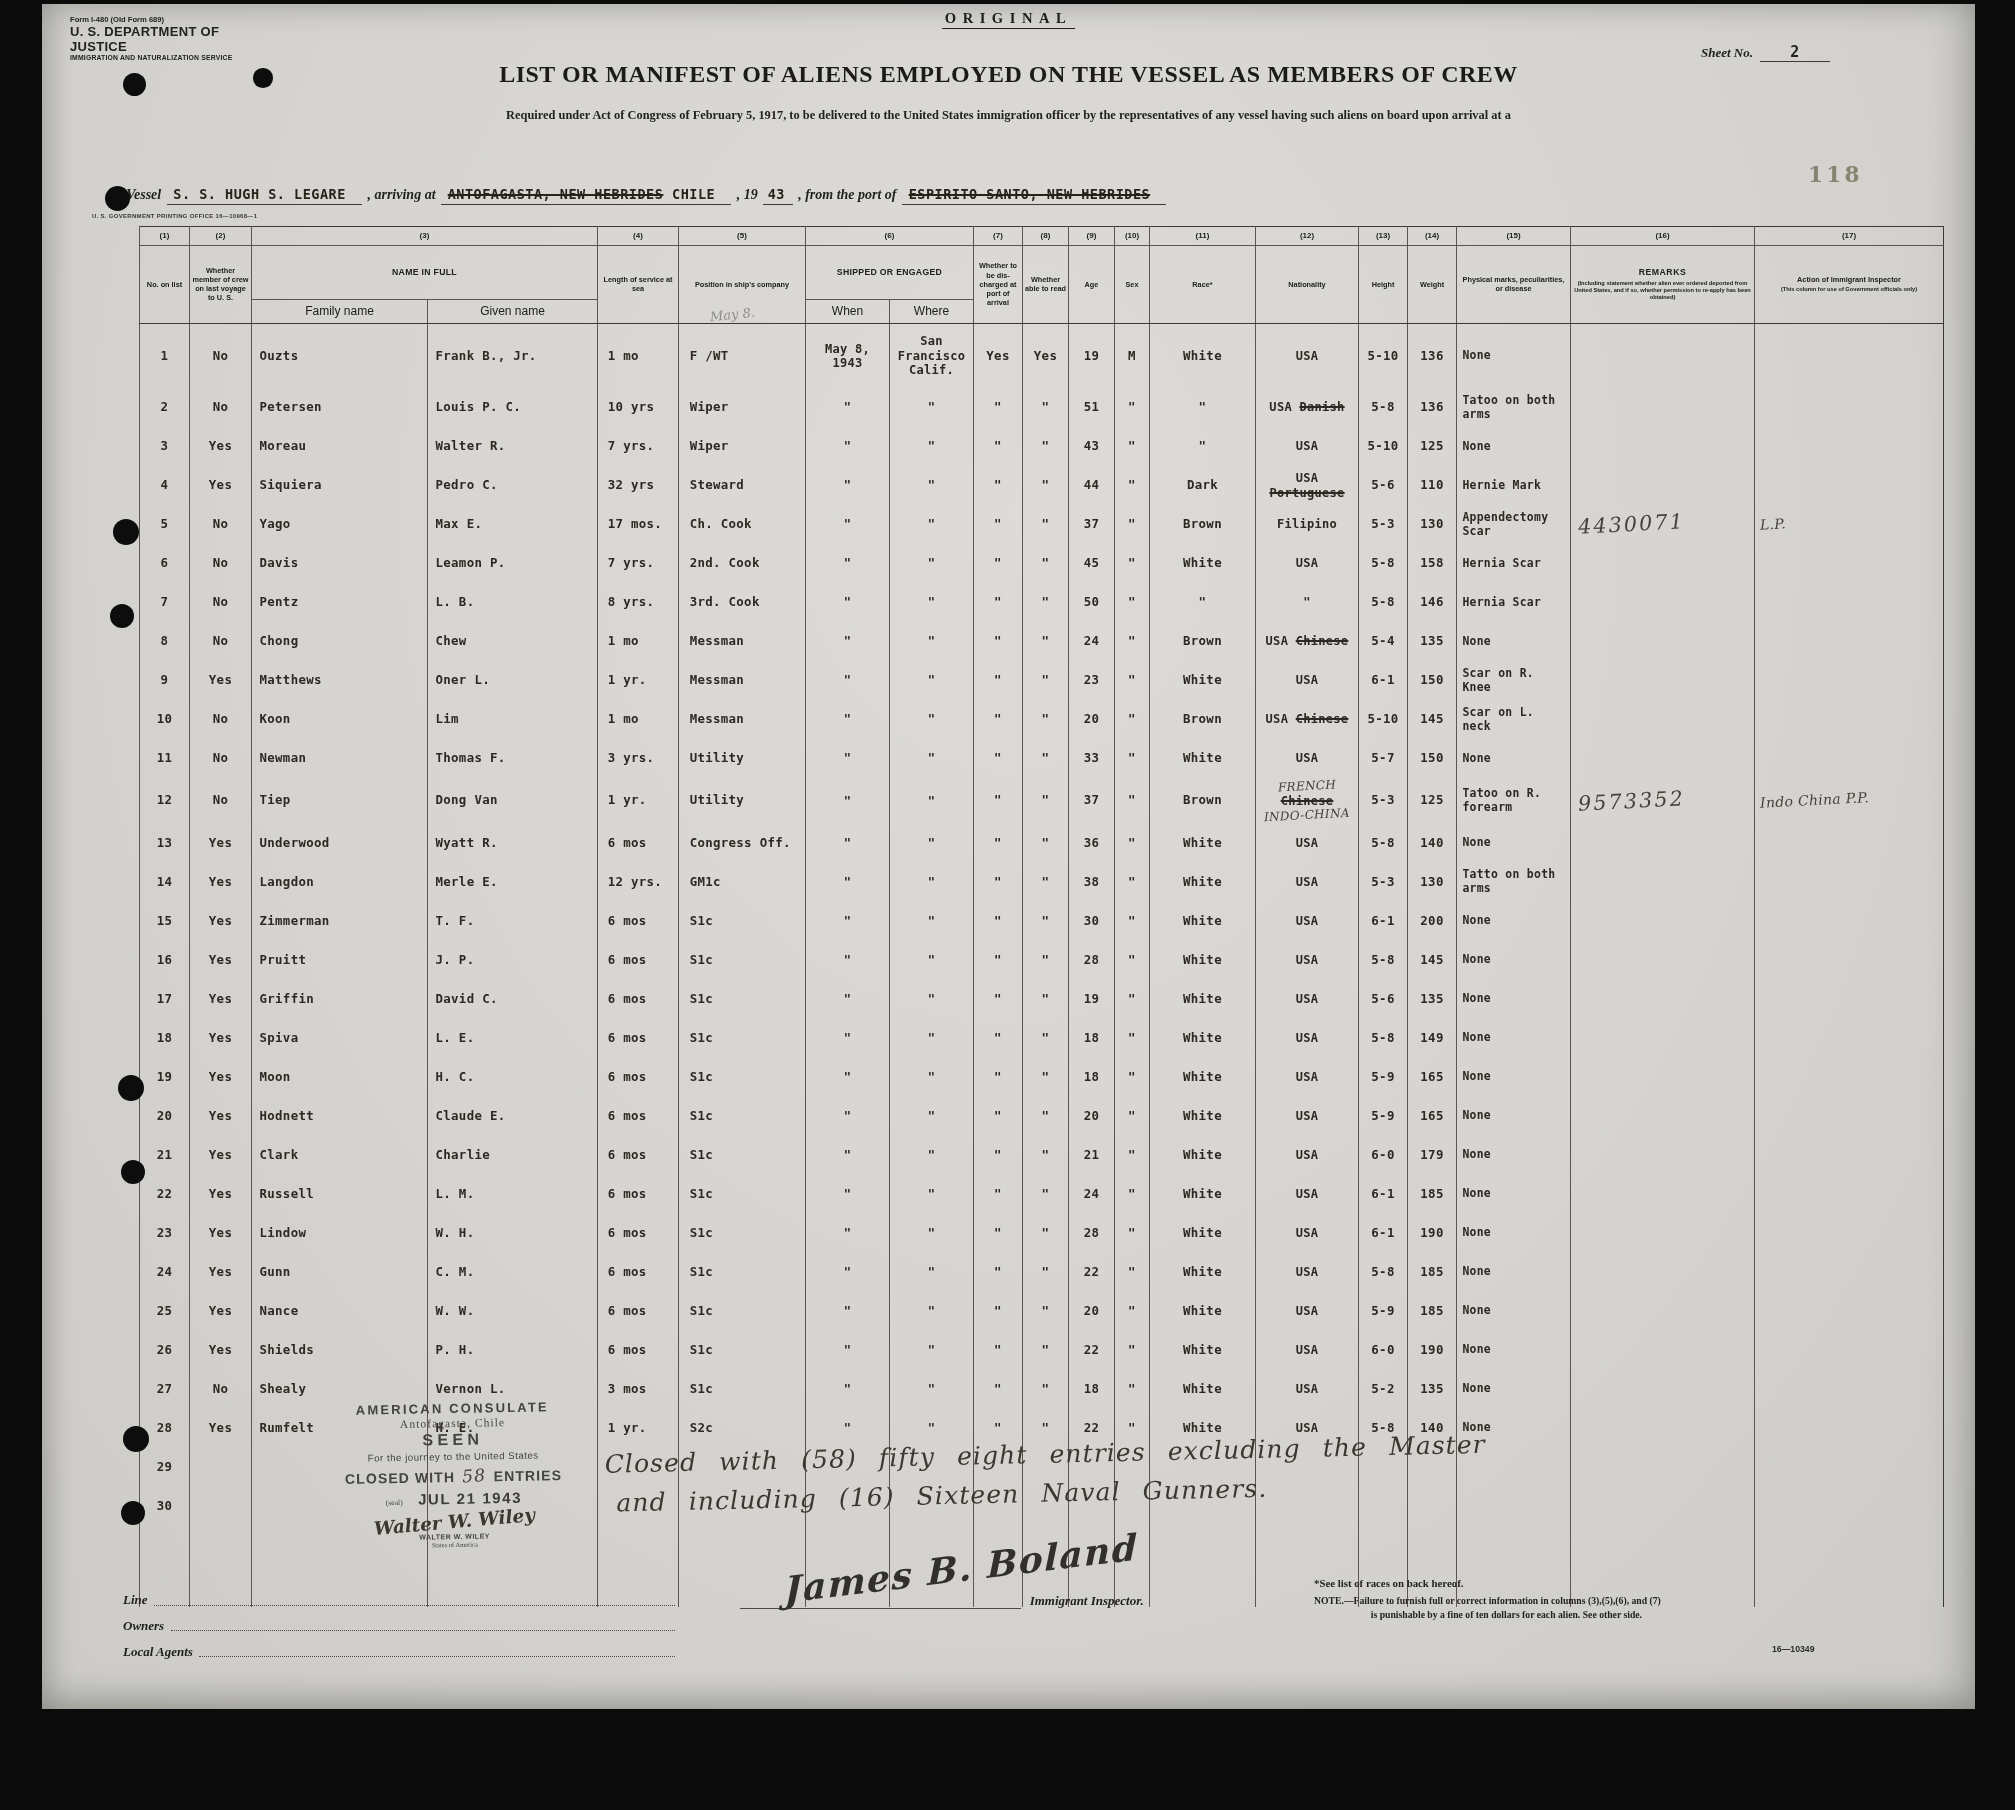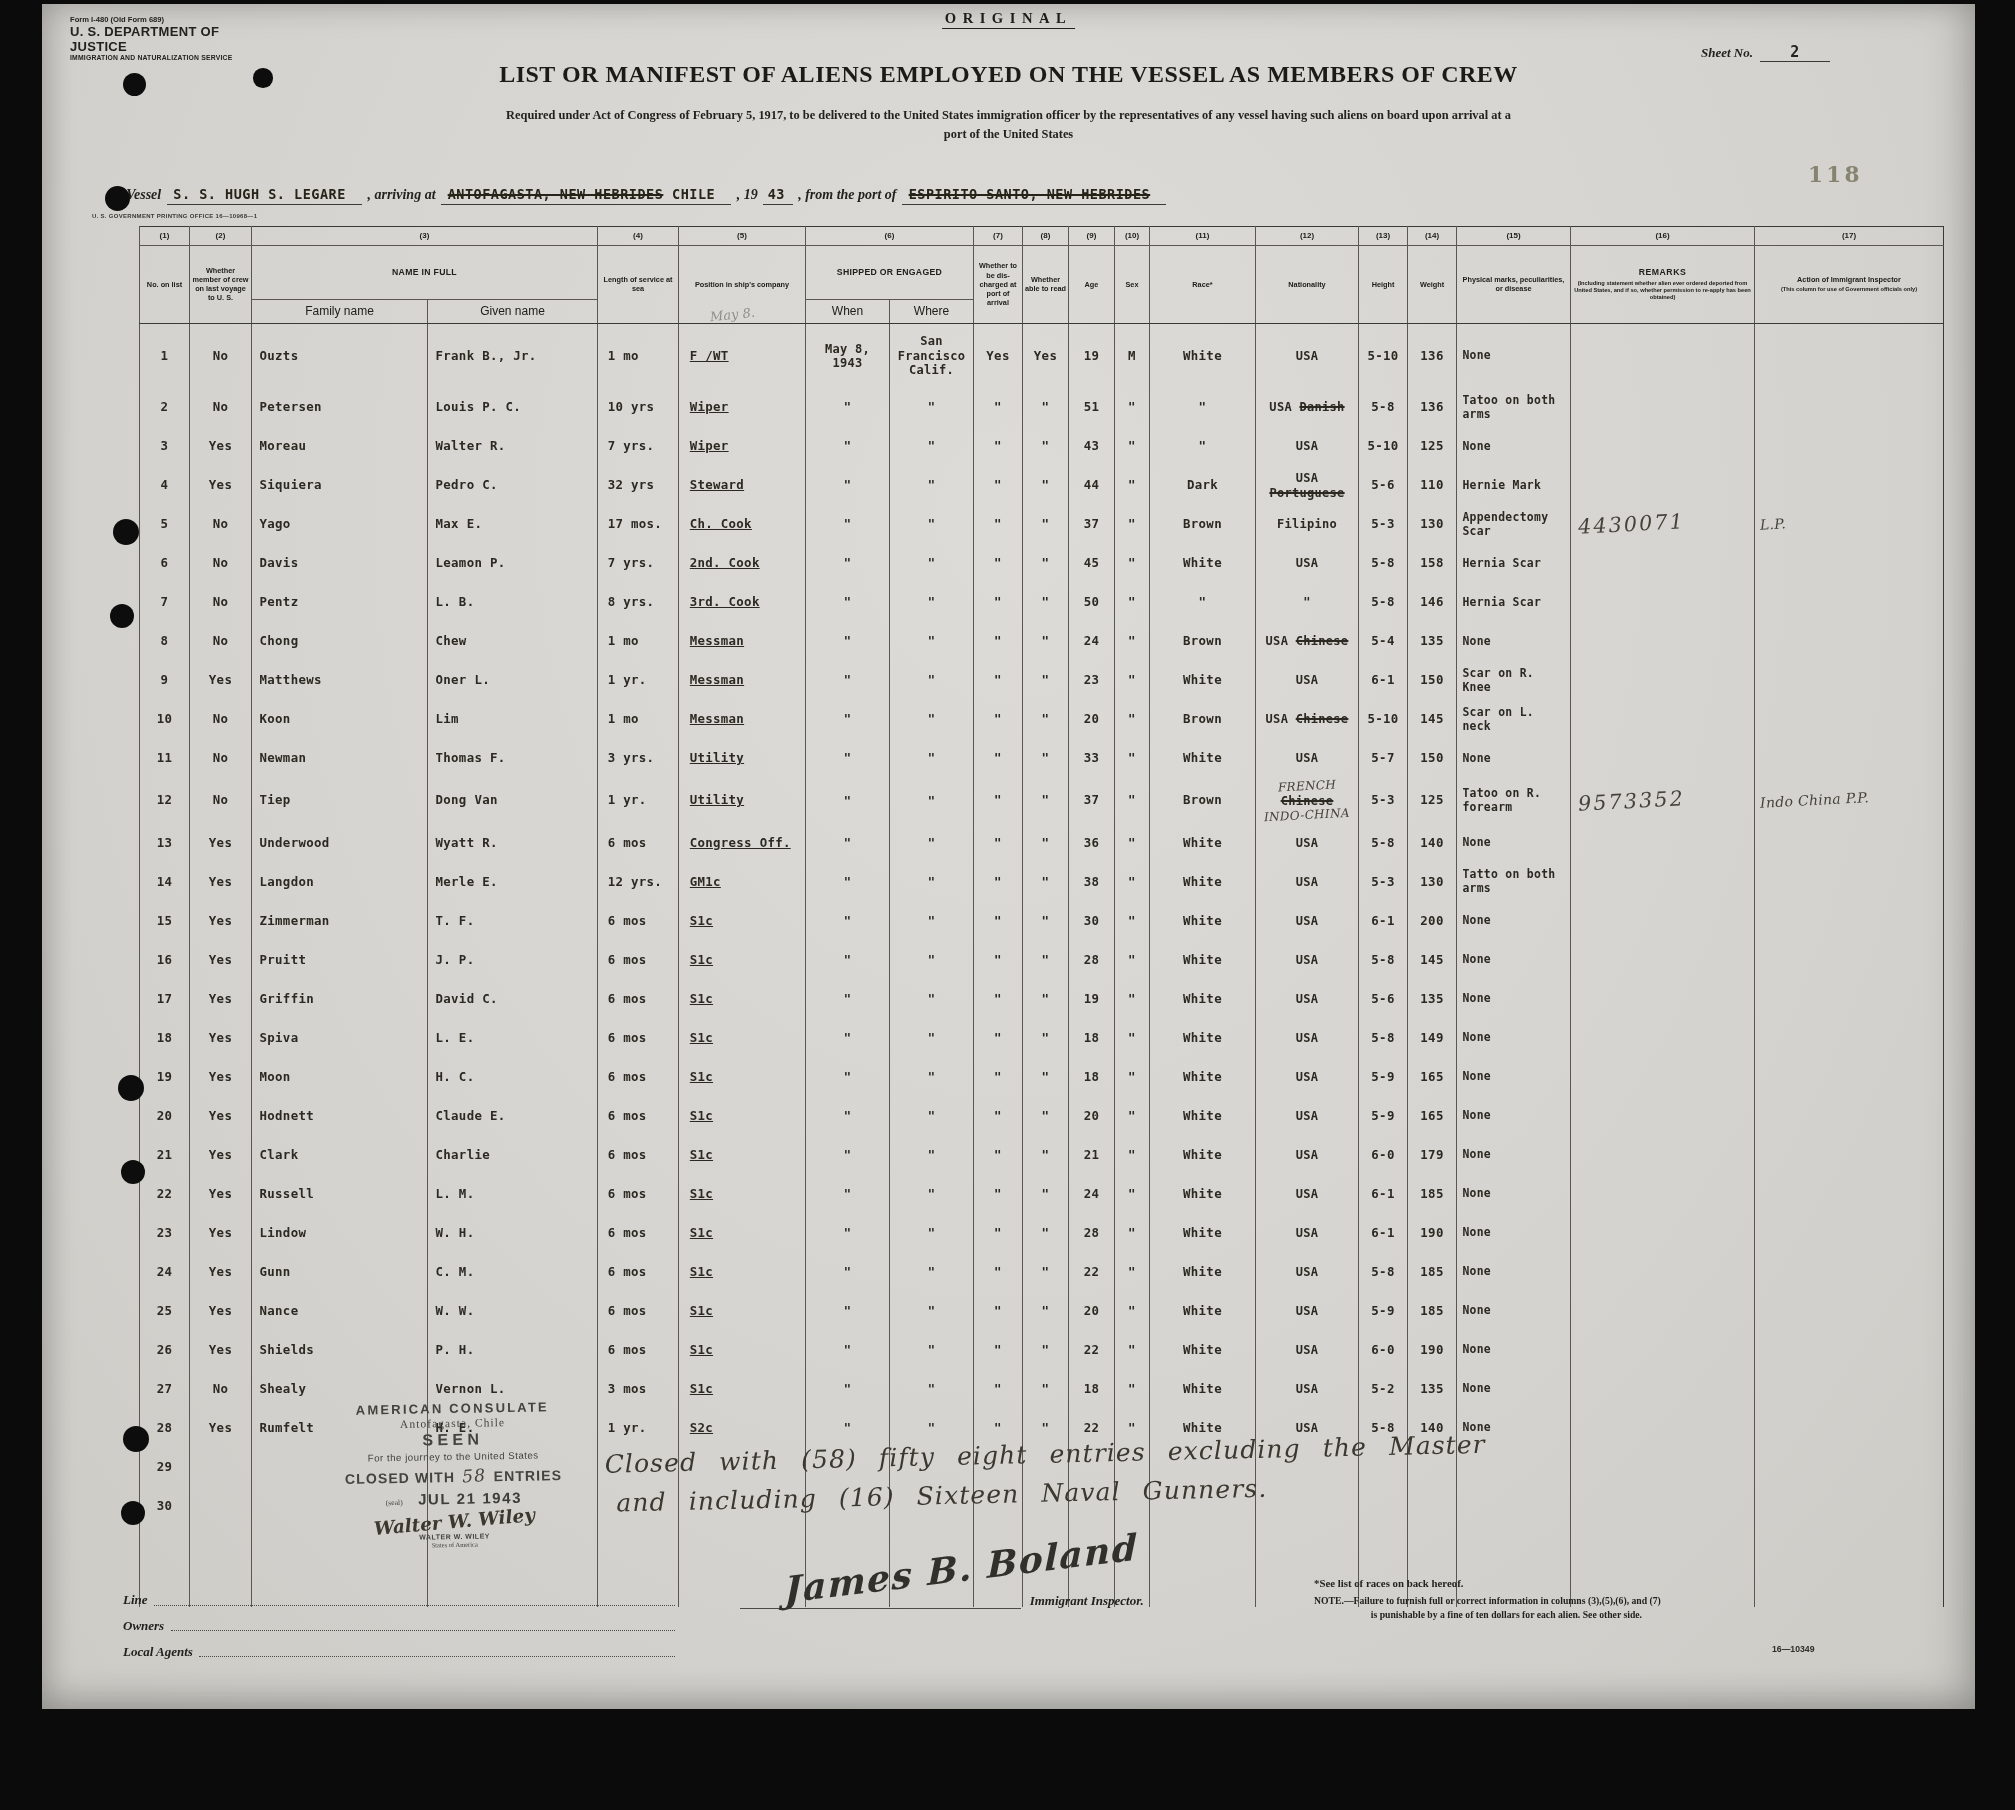--- a/index.html
+++ b/index.html
@@ -55,21 +55,21 @@
   .rem-title { font-size:8.7px; font-weight:700; letter-spacing:0.5px; }
   .rem-note { font-size:5.7px; font-weight:700; line-height:1.25; margin-top:1.6px; }
   .act-note { font-size:5.7px; font-weight:700; line-height:1.25; margin-top:2.2px; }
 
   .manifest td { border-left:1.1px solid #5a5752; height:39px; vertical-align:middle; text-align:center;
                  font:700 12.4px/1.2 "DejaVu Sans Mono", monospace; color:#2b2921; letter-spacing:0.3px;
                  padding:1.1px 2.2px; white-space:pre-line; overflow:visible; }
   .manifest tr.first td { height:65px; }
   .manifest td.c2, .manifest td.c3 { text-align:left; padding-left:7.6px; }
   .manifest td.c4 { text-align:left; padding-left:9.7px; }
-  .manifest td.c5 { text-align:left; padding-left:10.8px;text-decoration:underline; }
+  .manifest td.c5 { text-align:left; padding-left:10.8px; }
   .manifest td.c6, .manifest td.c7 { font-size:12px; }
   .manifest td.c13 { font-size:12px; }
   .manifest td.c16 { text-align:left; padding-left:5.4px; font-size:11.4px; }
   .manifest td.c17 { text-align:left; padding-left:6.5px; }
   .manifest td.c18 { text-align:left; padding-left:5.4px; }
   .manifest tr.filler td { height:81px; }
 
   .struck { text-decoration:line-through; text-decoration-thickness:1.6px; }
   .hand { font-family:"DejaVu Serif", serif; font-style:italic; font-weight:400; color:#45423a;
           display:inline-block; transform:rotate(-3deg); }
@@ -132,21 +132,20 @@
   <div class="original">ORIGINAL</div>
 
   <div class="sheet-no">
     <span class="sheet-label">Sheet No.</span>
     <span class="sheet-value">2</span>
   </div>
 
   <div class="title">LIST OR MANIFEST OF ALIENS EMPLOYED ON THE VESSEL AS MEMBERS OF CREW</div>
   <div class="subtitle">
     <div>Required under Act of Congress of February 5, 1917, to be delivered to the United States immigration officer by the representatives of any vessel having such aliens on board upon arrival at a</div>
-    <div>port of the United States</div>
   </div>
 
   <div class="page-num">118</div>
 
   <div class="vessel-line">
     <span class="vl-label">Vessel</span>
     <span class="vl-value">S. S. HUGH S. LEGARE</span>
     <span class="vl-label">, arriving at</span>
     <span class="vl-value"><s>ANTOFAGASTA, NEW HEBRIDES</s> <b>CHILE</b></span>
     <span class="vl-label">, 19</span>

